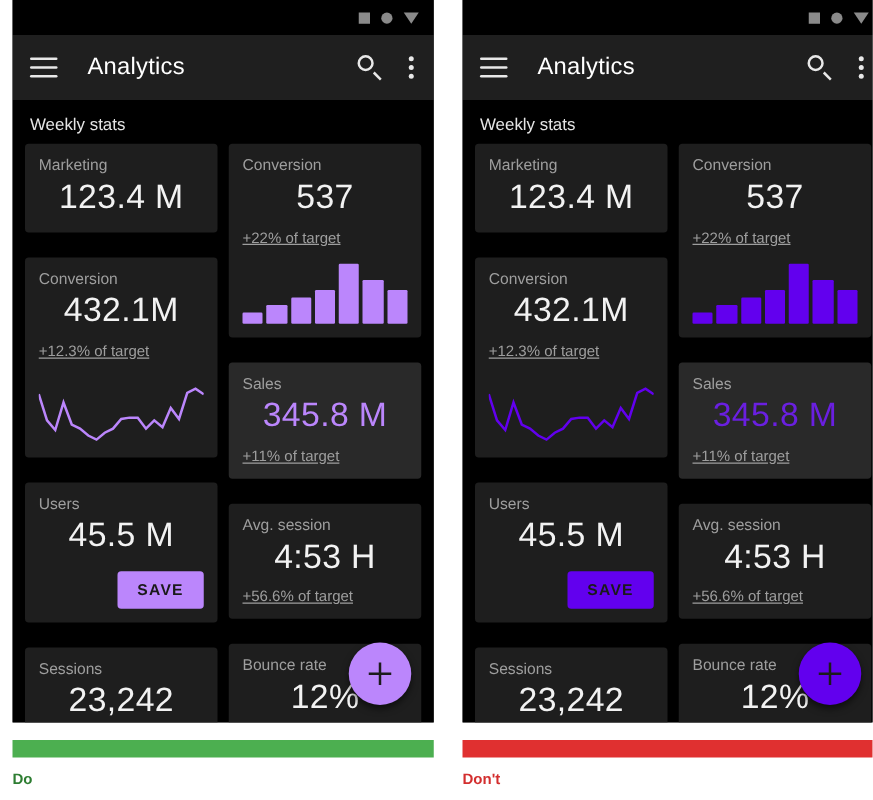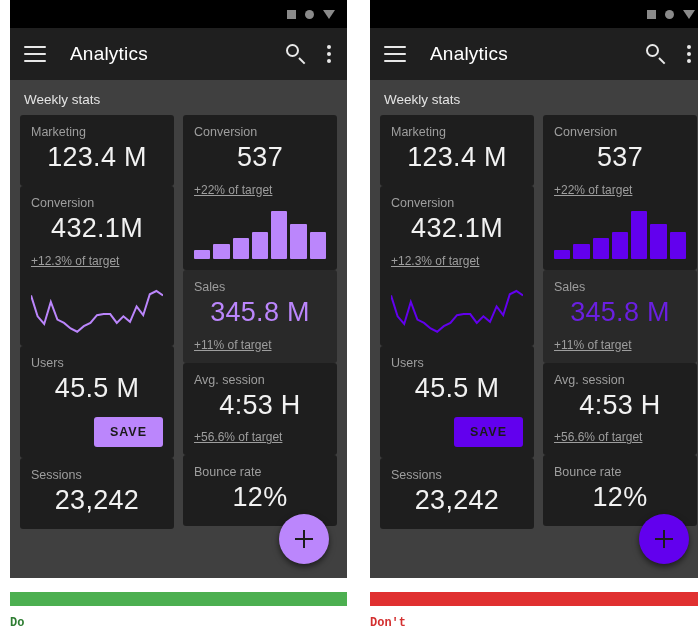--- a/index.html
+++ b/index.html
@@ -33,25 +33,25 @@
   .search-icon{width:22px;height:22px;position:relative;margin-right:20px;cursor:pointer;}
   .search-icon b{position:absolute;left:1px;top:1px;width:13px;height:13px;border:2px solid #e8e8e8;
                  border-radius:50%;box-sizing:border-box;}
   .search-icon s{position:absolute;left:14px;top:14px;width:8px;height:2px;background:#e8e8e8;
                  transform:rotate(45deg);transform-origin:left center;}
   .more-icon{width:4px;height:18px;display:flex;flex-direction:column;justify-content:space-between;
              cursor:pointer;margin-right:2px;}
   .more-icon i{width:4px;height:4px;border-radius:50%;background:#e8e8e8;display:block;}
 
   
-  .content{position:relative;height:498px;background:#404040;overflow:hidden;}
+  .content{position:relative;height:498px;background:#000000;overflow:hidden;}
   .section-title{color:#e4e4e4;font-size:13.5px;padding:12px 14px 8px 14px;}
 
   .grid{display:flex;padding:0 10px;gap:9px;box-sizing:border-box;}
-  .col{flex:1;display:flex;flex-direction:column;gap:0;}
+  .col{flex:1;display:flex;flex-direction:column;gap:20px;}
 
   .card{background:#1e1e1e;border-radius:3px;padding:10px 11px 11px 11px;box-sizing:border-box;}
   .card.elevated{background:#292929;}
   .card-label{color:#9e9e9e;font-size:12.5px;margin-bottom:2px;}
   .card-value{color:#f2f2f2;font-size:27px;letter-spacing:.3px;line-height:1.25;text-align:center;}
   .card-value.accent{}
   .card-sub{color:#9e9e9e;font-size:12px;margin-top:8px;text-decoration:underline;}
 
   
   .barchart{display:flex;align-items:flex-end;gap:3px;height:48px;margin-top:14px;}
@@ -68,21 +68,21 @@
   .fab{position:absolute;right:18px;bottom:14px;width:50px;height:50px;border-radius:50%;
        display:flex;align-items:center;justify-content:center;cursor:pointer;
        box-shadow:0 3px 6px rgba(0,0,0,.55);}
   .fab .plus{position:relative;width:18px;height:18px;}
   .fab .plus i{position:absolute;background:#1c1c1c;}
   .fab .plus i.h{left:0;top:8px;width:18px;height:2px;}
   .fab .plus i.v{top:0;left:8px;height:18px;width:2px;}
 
   
   .capbar{height:14px;margin-top:14px;width:337px;}
-  .caplabel{font-size:12px;margin-top:10px;font-weight:bold;font-family:Liberation Mono, monospace;}
+  .caplabel{font-size:12px;margin-top:10px;font-weight:bold;}
 </style>
 </head>
 <body>
 
 <div class="page">
 
   <div class="example left">
     <div class="phone">
 
       <div class="statusbar">

